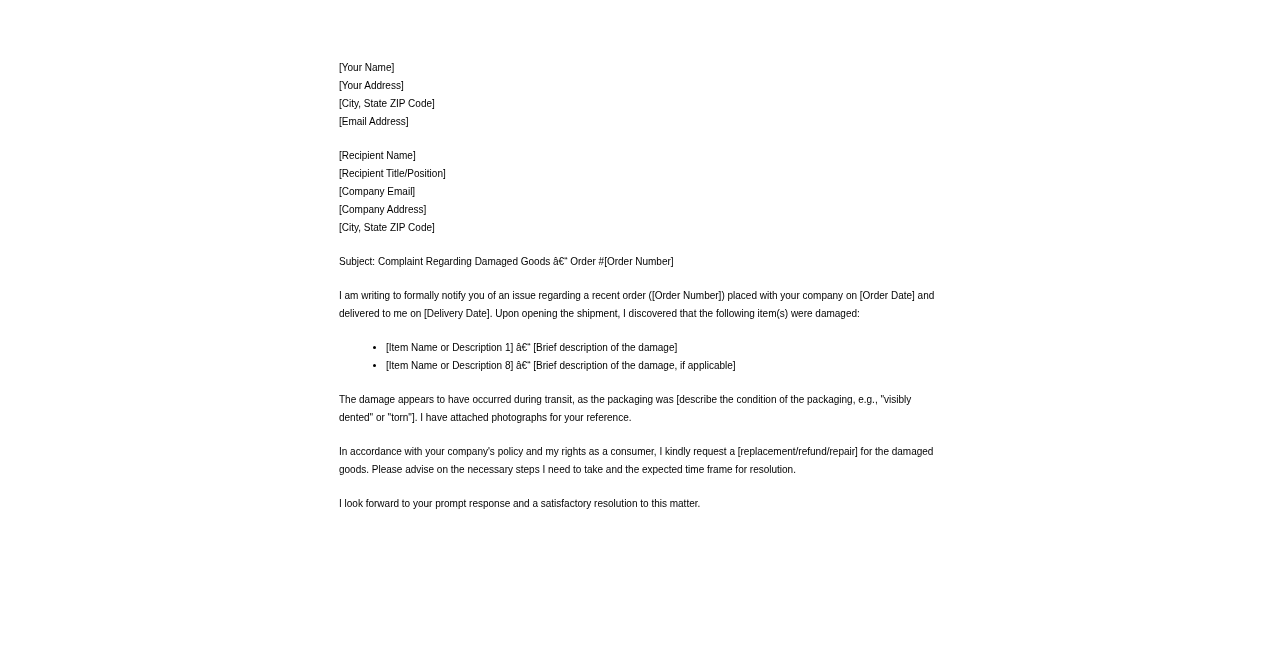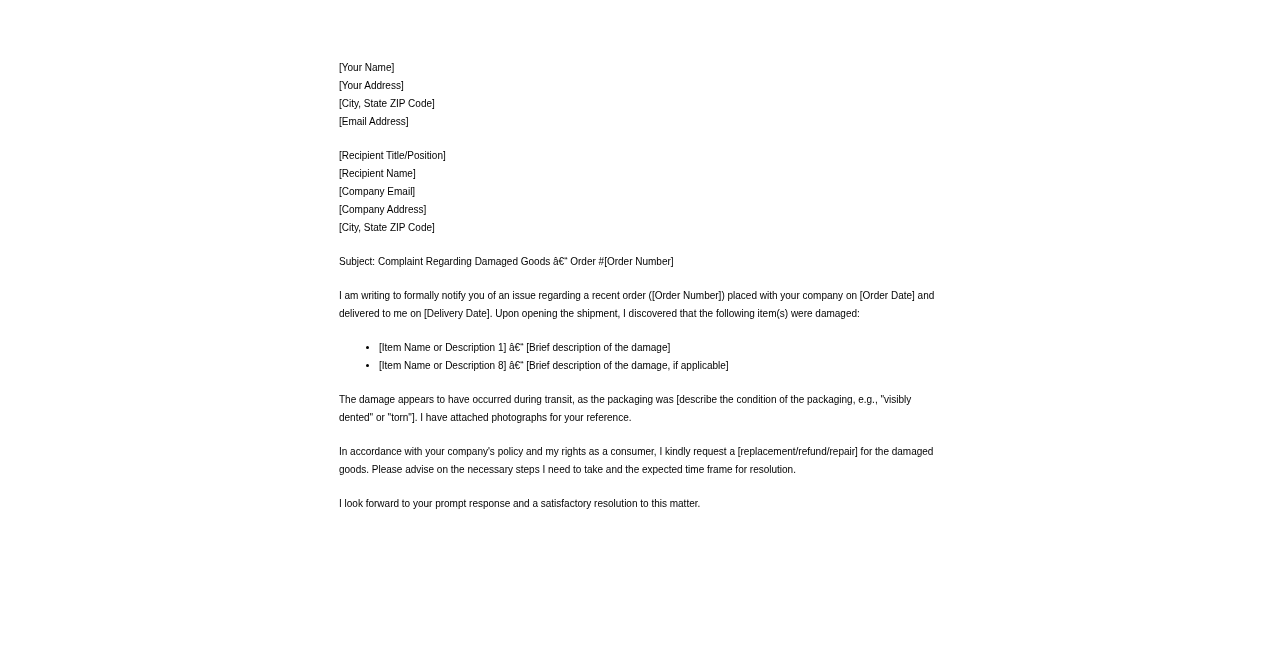--- a/index.html
+++ b/index.html
@@ -27,37 +27,38 @@
   .addr-line {
     line-height: 18px;
   }
   ul.items {
     margin: 16px 0;
     padding-left: 40px;
     list-style-type: disc;
   }
   ul.items li {
     line-height: 18px;
+    margin-left: 7px;
   }
 </style>
 </head>
 <body>
 
 <div class="letter">
 
   <div class="block">
     <div class="addr-line">[Your Name]</div>
     <div class="addr-line">[Your Address]</div>
     <div class="addr-line">[City, State ZIP Code]</div>
     <div class="addr-line">[Email Address]</div>
   </div>
 
   <div class="block">
+    <div class="addr-line">[Recipient Name]</div>
     <div class="addr-line">[Recipient Title/Position]</div>
-    <div class="addr-line">[Recipient Name]</div>
     <div class="addr-line">[Company Email]</div>
     <div class="addr-line">[Company Address]</div>
     <div class="addr-line">[City, State ZIP Code]</div>
   </div>
 
   <div class="block">Subject: Complaint Regarding Damaged Goods â€“ Order #[Order Number]</div>
 
 
   <div class="block">I am writing to formally notify you of an issue regarding a recent order ([Order Number]) placed with your company on [Order Date] and delivered to me on [Delivery Date]. Upon opening the shipment, I discovered that the following item(s) were damaged:</div>
 

